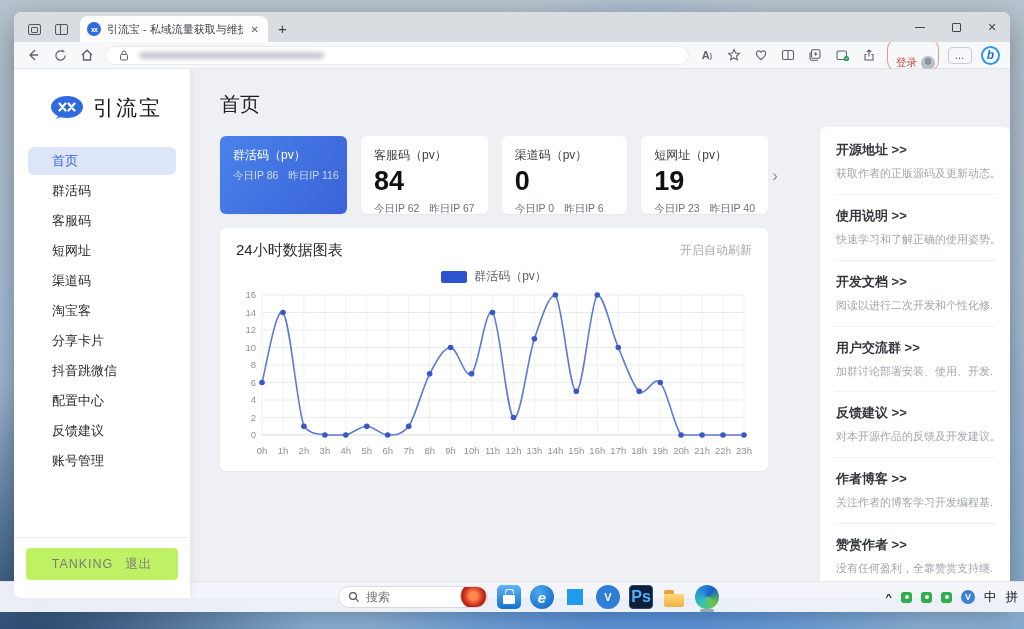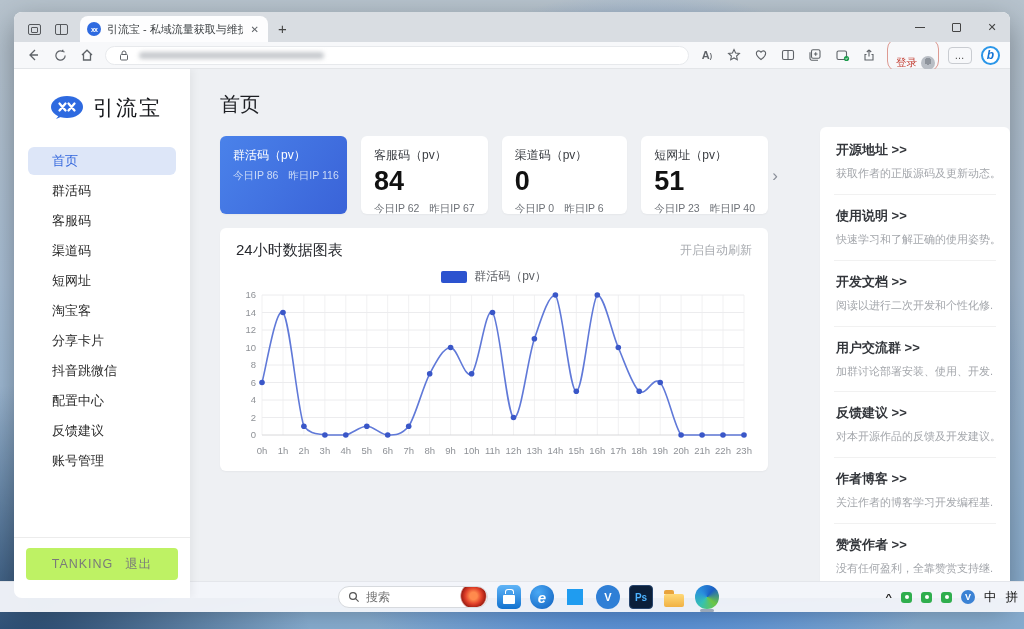--- a/index.html
+++ b/index.html
@@ -112,21 +112,21 @@
   [data-name="microsoft-store-icon"] { background:linear-gradient(180deg,#5fb4f7,#1272cf); border-radius:5px; flex-direction:column; }
   [data-name="microsoft-store-icon"]:before { content:""; width:7px; height:4px; border:1.4px solid #fff; border-bottom:none; border-radius:3px 3px 0 0; margin-top:2px; }
   [data-name="microsoft-store-icon"]:after { content:""; width:12px; height:9px; background:#fff; border-radius:1px; margin:1px 0 3px; }
   [data-name="edge-e-icon"] { border-radius:50%; background:radial-gradient(circle at 35% 30%, #4aa9f5, #0e5fbe); }
   [data-name="edge-e-icon"] .g { color:#fff; font-weight:bold; font-style:italic; font-size:15px; }
   [data-name="vscode-icon"]:after { content:""; width:16px; height:16px; background:#1f9cf0;
     clip-path:polygon(72% 0,100% 12%,100% 88%,72% 100%,22% 64%,6% 78%,0 70%,14% 50%,0 30%,6 22%,22% 36%); }
   [data-name="v-app-icon"] { border-radius:50%; background:#2f7fd6; }
   [data-name="v-app-icon"] .g { color:#fff; font-size:11px; font-weight:bold; }
   [data-name="photoshop-icon"] { background:#0b1f3a; border-radius:4px; border:1px solid #27456e; }
-  [data-name="photoshop-icon"] .g { color:#4db3ff; font-size:10px; font-weight:bold; }
+  [data-name="photoshop-icon"] .g { color:#4db3ff; font-size:16px; font-weight:bold; }
   [data-name="file-explorer-icon"] { flex-direction:column; align-items:flex-start; justify-content:flex-end; }
   [data-name="file-explorer-icon"]:before { content:""; width:10px; height:4px; background:#e8a33d; border-radius:2px 2px 0 0; margin-left:2px; }
   [data-name="file-explorer-icon"]:after { content:""; width:20px; height:13px; background:linear-gradient(180deg,#ffd978,#f0b144); border-radius:2px; margin:0 0 2px 2px; }
   [data-name="edge-icon"] { border-radius:50%;
     background:conic-gradient(from 220deg, #35c1b2, #2a8fdd, #1b5fc4, #6cc644, #35c1b2); }
   [data-name="edge-icon"]:after { content:""; width:10px; height:10px; border-radius:50%;
     background:radial-gradient(circle at 40% 35%, #cfeefc, #2a8fdd 75%); }
 
   .tb-tray { position:absolute; right:6px; top:0; bottom:0; display:flex; align-items:center; gap:9px; }
   .tray-chevron { font-size:11px; color:#222; font-weight:bold; transform:scaleY(.8); }
@@ -242,22 +242,22 @@
             <ellipse cx="17" cy="12" rx="16" ry="11" fill="#2e6ae0"></ellipse>
             <path d="M10 19 L6 24 L13 21 Z" fill="#2e6ae0"></path>
             <path d="M9.5 8.5 l6 7 M15.5 8.5 l-6 7 M18.5 8.5 l6 7 M24.5 8.5 l-6 7" stroke="#fff" stroke-width="2.3" stroke-linecap="round"></path>
           </svg>
           <span class="logo-text" data-name="app-logo-text">引流宝</span>
         </div>
         <nav class="snav" data-name="sidebar-nav">
             <div class="nav-item active" data-name="sidebar-nav-item">首页</div>
             <div class="nav-item" data-name="sidebar-nav-item">群活码</div>
             <div class="nav-item" data-name="sidebar-nav-item">客服码</div>
+            <div class="nav-item" data-name="sidebar-nav-item">短网址</div>
             <div class="nav-item" data-name="sidebar-nav-item">渠道码</div>
-            <div class="nav-item" data-name="sidebar-nav-item">短网址</div>
             <div class="nav-item" data-name="sidebar-nav-item">淘宝客</div>
             <div class="nav-item" data-name="sidebar-nav-item">分享卡片</div>
             <div class="nav-item" data-name="sidebar-nav-item">抖音跳微信</div>
             <div class="nav-item" data-name="sidebar-nav-item">配置中心</div>
             <div class="nav-item" data-name="sidebar-nav-item">反馈建议</div>
             <div class="nav-item" data-name="sidebar-nav-item">账号管理</div>
           </nav>
         <div class="side-footer" data-name="sidebar-footer">
           <div class="user-box" data-name="user-logout-button">
             <span data-name="username">TANKING</span><span data-name="logout-label">退出</span>
@@ -287,21 +287,21 @@
             <div class="card" data-name="stat-card">
               <div class="card-title" data-name="stat-card-title">渠道码（pv）</div>
               <div class="card-value" data-name="stat-card-value">0</div>
               <div class="card-sub" data-name="stat-card-sub">
                 <span data-name="stat-card-today">今日IP 0</span>
                 <span data-name="stat-card-yesterday">昨日IP 6</span>
               </div>
             </div>
             <div class="card" data-name="stat-card">
               <div class="card-title" data-name="stat-card-title">短网址（pv）</div>
-              <div class="card-value" data-name="stat-card-value">51</div>
+              <div class="card-value" data-name="stat-card-value">19</div>
               <div class="card-sub" data-name="stat-card-sub">
                 <span data-name="stat-card-today">今日IP 23</span>
                 <span data-name="stat-card-yesterday">昨日IP 40</span>
               </div>
             </div>
             <span class="cards-next" data-name="cards-next-button">›</span>
         </div>
 
         <section class="chart-card" data-name="chart-card">
           <div class="chart-head">

